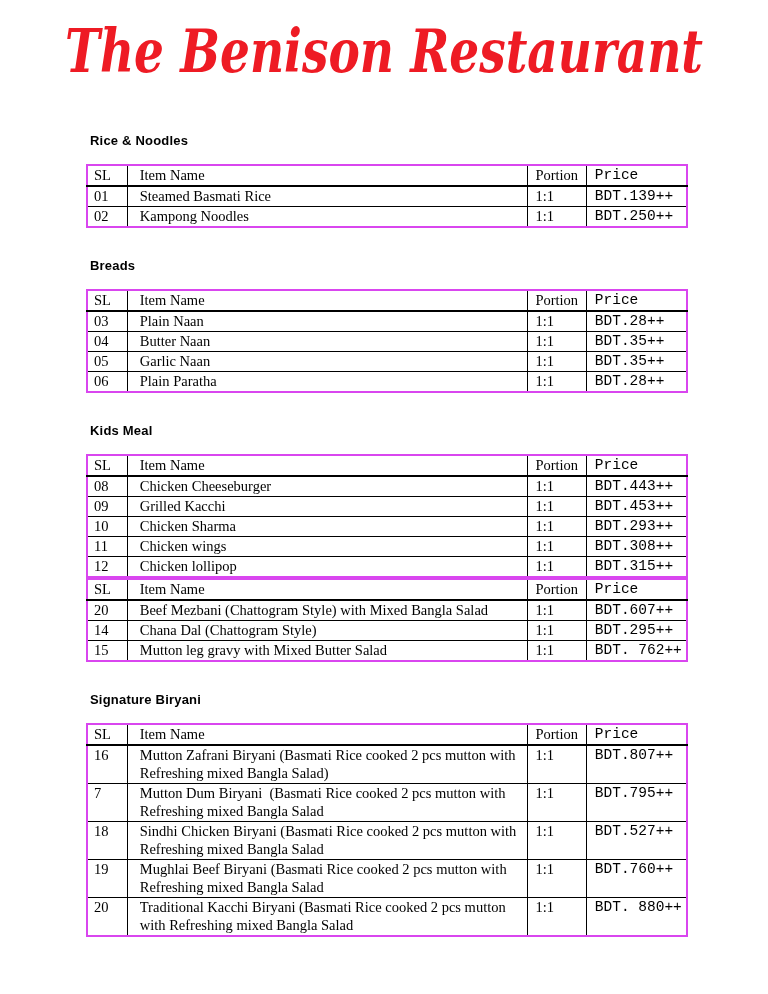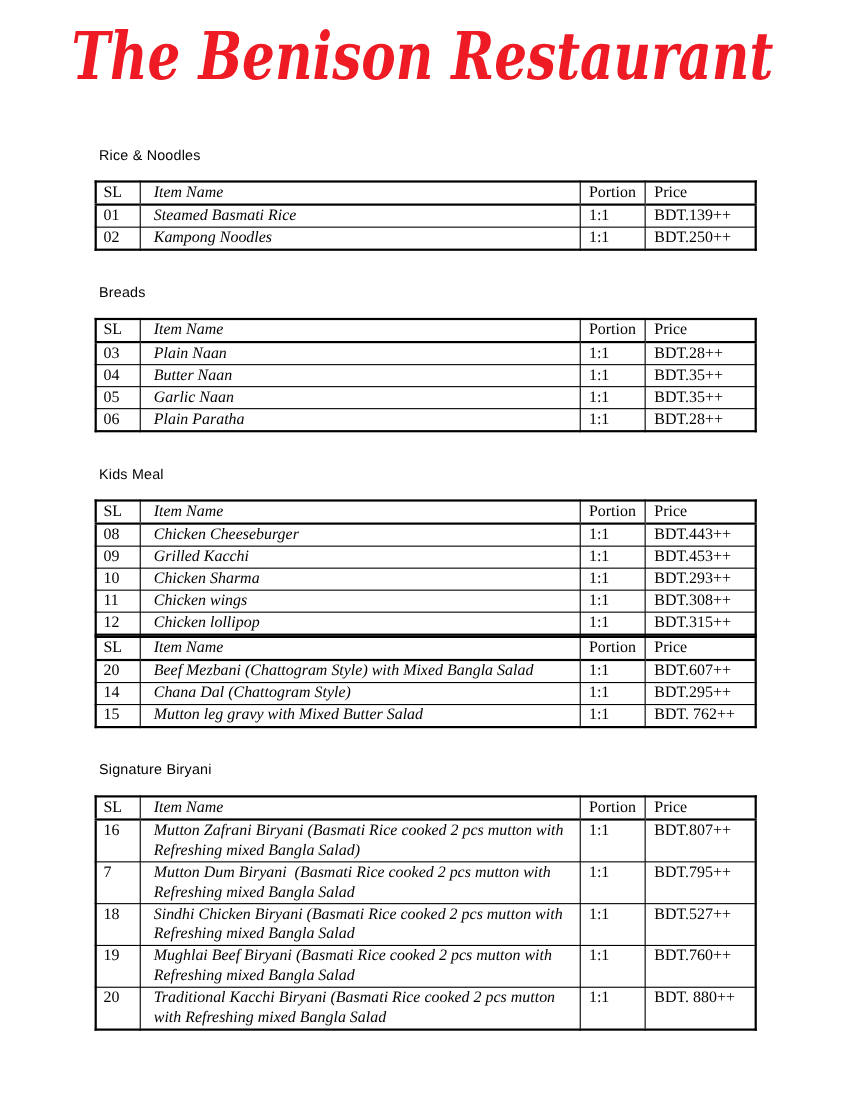--- a/index.html
+++ b/index.html
@@ -25,50 +25,50 @@
     font-weight: bold;
     font-size: 60px;
   }
   .content {
     margin-left: 86px;
     width: 604px;
   }
   .section-heading {
     font-family: "Liberation Sans", sans-serif;
     font-size: 13px;
-    font-weight: normal;
+    font-weight: bold;
     letter-spacing: 0.2px;
     color: #000;
     margin: 30px 0 16px 4px;
   }
   .menu-section:first-child .section-heading { margin-top: 31px; }
   table.menu-table {
     border-collapse: collapse;
     table-layout: fixed;
     width: 602px;
-    border: 2px solid #000000;
+    border: 2px solid #d946ef;
   }
   col.w-sl      { width: 40px; }
   col.w-item    { width: 398px; }
   col.w-portion { width: 58px; }
   col.w-price   { width: 100px; }
   th, td {
     border: 1px solid #000;
     padding: 0 4px 1px 6px;
     font-size: 14.5px;
     line-height: 18px;
     vertical-align: top;
     text-align: left;
     font-weight: normal;
     overflow: hidden;
   }
   thead th { border-bottom: 2px solid #000; }
-  th.col-item, td.col-item { padding-left: 12px; white-space: pre-wrap; font-style: italic; }
+  th.col-item, td.col-item { padding-left: 12px; white-space: pre-wrap; }
   th.col-portion, td.col-portion { padding-left: 7px; }
-  th.col-price, td.col-price { padding-left: 8px; }
+  th.col-price, td.col-price { padding-left: 8px; font-family: Liberation Mono, monospace; }
 </style>
 </head>
 <body>
 
 <div class="page">
   <div class="title-wrap">
     <svg width="768" height="94" viewBox="0 0 768 94" aria-hidden="false">
       <text class="title-text" x="384" y="64" text-anchor="middle" textLength="638" lengthAdjust="spacingAndGlyphs" fill="#ee1b24">The Benison Restaurant</text>
     </svg>
   </div>

